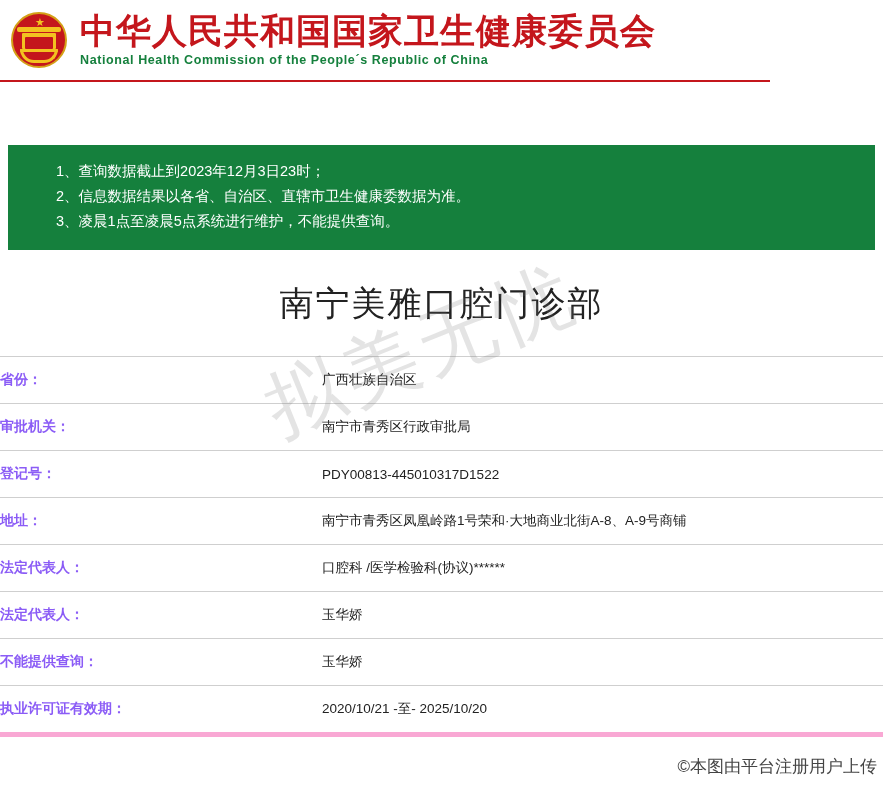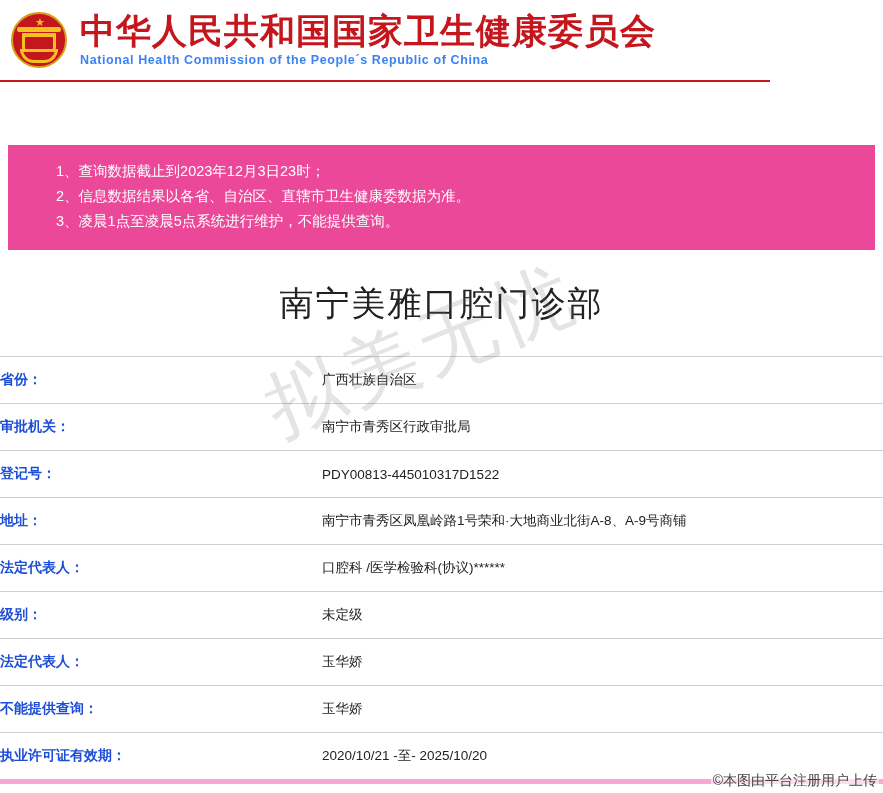--- a/index.html
+++ b/index.html
@@ -103,32 +103,32 @@
     line-height: 40px;
     color: #c4161c;
     letter-spacing: 1px;
     white-space: nowrap;
   }
   .title-en {
     font-family: "Liberation Sans", sans-serif;
     font-weight: bold;
     font-size: 12.5px;
     line-height: 16px;
-    color: #3b82f6;
+    color: #15803d;
     letter-spacing: 0.6px;
     white-space: nowrap;
   }
 
   
   .notice-wrap {
     padding: 62px 0 0 0;
   }
   .notice {
     margin: 0 8px 0 8px;
-    background: #ec4899;
+    background: #15803d;
     color: #ffffff;
     padding: 14px 18px 16px 48px;
     box-sizing: border-box;
     width: 867px;
   }
   .notice-line {
     font-size: 14.5px;
     line-height: 25px;
     color: #ffffff;
     white-space: nowrap;
@@ -161,21 +161,21 @@
   table.info td {
     padding: 14px 0 14px 0;
     vertical-align: middle;
     border-right: none;
   }
   td.label {
     width: 322px;
     padding-left: 8px;
     font-weight: bold;
     font-size: 14px;
-    color: #1d4ed8;
+    color: #8b5cf6;
     border-right: 1px solid #cfcfcf;
     box-sizing: border-box;
     margin-top: 44px;
   }
   td.value {
     padding-left: 14px;
     font-size: 13.5px;
     color: #222;
     margin-left: 32px;
   }
@@ -190,22 +190,22 @@
     color: rgba(120,120,120,0.20);
     transform: rotate(-22deg);
     white-space: nowrap;
     pointer-events: none;
     letter-spacing: 6px;
     user-select: none;
   }
   .footer-note {
     position: absolute;
     right: 4px;
-    bottom: 2px;
-    font-size: 14px;
+    bottom: 14px;
+    font-size: 17px;
     color: #444;
     background: rgba(255,255,255,0.6);
     padding: 1px 2px;
     white-space: nowrap;
   }
 </style>
 </head>
 <body>
 
 <div class="header">
@@ -250,24 +250,20 @@
     </tr>
     <tr>
       <td class="label">地址：</td>
       <td class="value">南宁市青秀区凤凰岭路1号荣和·大地商业北街A-8、A-9号商铺</td>
     </tr>
     <tr>
       <td class="label">法定代表人：</td>
       <td class="value">口腔科 /医学检验科(协议)******</td>
     </tr>
     <tr>
-      <td class="label">级别：</td>
-      <td class="value">未定级</td>
-    </tr>
-    <tr>
       <td class="label">法定代表人：</td>
       <td class="value">玉华娇</td>
     </tr>
     <tr>
       <td class="label">不能提供查询：</td>
       <td class="value">玉华娇</td>
     </tr>
     <tr>
       <td class="label">执业许可证有效期：</td>
       <td class="value">2020/10/21 -至- 2025/10/20</td>

